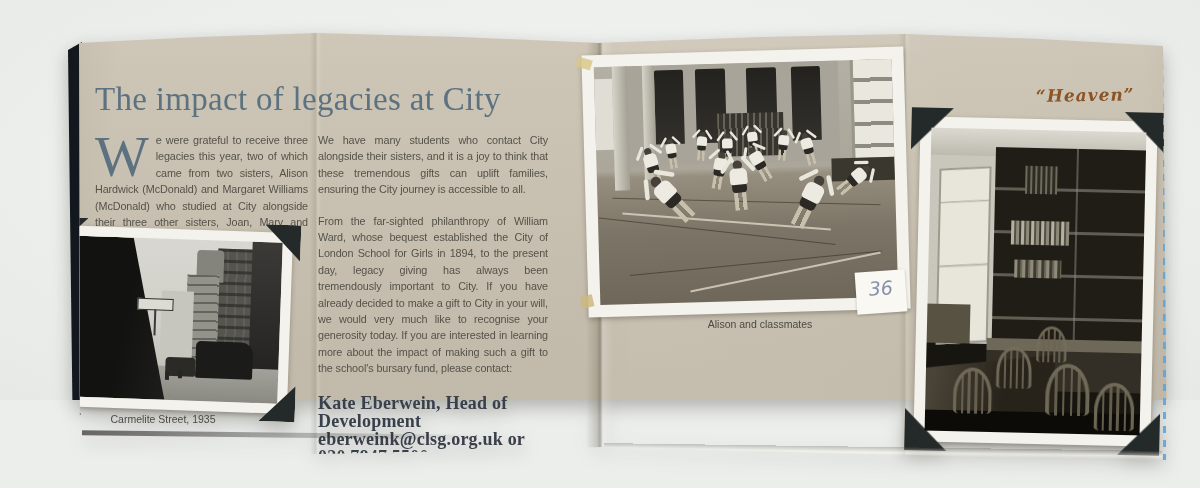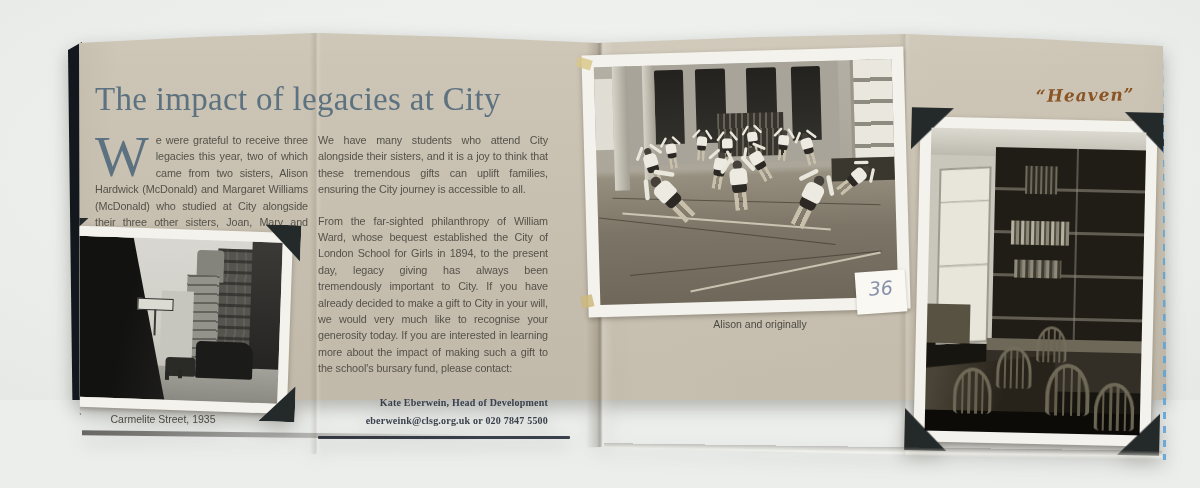--- a/index.html
+++ b/index.html
@@ -45,22 +45,22 @@
     font-family:"Liberation Serif",serif;font-weight:400;font-size:33px;line-height:38px;
     letter-spacing:.3px;color:var(--title-slate);}
   .col{position:absolute;text-align:justify;font-size:10.8px;line-height:16.4px;
     color:var(--body-text);letter-spacing:-.1px;}
   .col1{left:95px;top:132px;width:213px;}
   .col2{left:318px;top:132px;width:230px;}
   .col2 p{margin:0 0 15px 0;}
   .dropcap{float:left;font-family:"Liberation Serif",serif;font-size:57px;line-height:44px;
     color:var(--title-slate);margin:3px 7px 0 0;}
   .contact{margin-top:17px;}
-  .contact-line{font-family:"Liberation Serif",serif;font-weight:bold;font-size:10px;
-    line-height:18px;color:var(--contact-navy);letter-spacing:.2px;text-align:right;}
+  .contact-line{font-family:"Liberation Serif",serif;font-weight:bold;font-size:18px;
+    line-height:18px;color:var(--contact-navy);letter-spacing:.2px;text-align:left;}
   .contact-rule{width:252px;height:3px;background:var(--contact-navy);margin-top:6px;border-radius:1px;}
 
   
   .photo{position:absolute;background:var(--photo-white);box-shadow:0 2px 5px rgba(55,48,38,.35);}
   .photo-inner{position:absolute;overflow:hidden;}
   .corner{position:absolute;background:var(--corner-black);clip-path:polygon(0 0,100% 0,0 100%);}
   .caption{position:absolute;font-size:10.5px;line-height:13.5px;color:var(--caption-text);}
 
   
   .street-photo{left:57px;top:229px;width:233px;height:181px;transform:rotate(2deg);}
@@ -176,21 +176,21 @@
       <div class="crease crease-center"></div>
       <div class="crease crease-right"></div>
 
       <h1 class="title">The impact of legacies at City</h1>
 
       <div class="col col1">
         <span class="dropcap">W</span><span>e were grateful to receive three legacies this year, two of which came from two sisters, Alison Hardwick (McDonald) and Margaret Williams (McDonald) who studied at City alongside their three other sisters, Joan, Mary and Gillian.</span>
       </div>
 
       <div class="col col2">
-        <p>We have many students who attend City alongside their sisters, and it is a joy to think that these tremendous gifts can uplift families, ensuring the City journey is accessible to all.</p>
+        <p>We have many students who contact City alongside their sisters, and it is a joy to think that these tremendous gifts can uplift families, ensuring the City journey is accessible to all.</p>
         <p>From the far-sighted philanthropy of William Ward, whose bequest established the City of London School for Girls in 1894, to the present day, legacy giving has always been tremendously important to City. If you have already decided to make a gift to City in your will, we would very much like to recognise your generosity today. If you are interested in learning more about the impact of making such a gift to the school's bursary fund, please contact:</p>
         <div class="contact">
           <div class="contact-line">Kate Eberwein, Head of Development</div>
           <div class="contact-line">eberweink@clsg.org.uk or 020 7847 5500</div>
           <div class="contact-rule"></div>
         </div>
       </div>
 
       <div class="photo street-photo">
         <span class="corner tl"></span>
@@ -311,21 +311,21 @@
               <span class="f-head"></span>
               <span class="f-torso"></span>
               <span class="f-shorts"></span>
               <span class="f-legs"></span>
             </div>
           </div>
         <span class="tape tape1"></span>
         <span class="tape tape2"></span>
       </div>
       <div class="note36">36</div>
-      <div class="caption gym-caption">Alison and originally</div>
+      <div class="caption gym-caption">Alison and classmates</div>
 
       <div class="photo room-photo">
         <span class="corner tl"></span>
         <span class="corner tr"></span>
         <span class="corner br"></span>
         <span class="corner bl"></span>
         <div class="photo-inner">
           <div class="r-ceiling"></div>
           <div class="r-wall-left"></div>
           <div class="r-door"></div>

